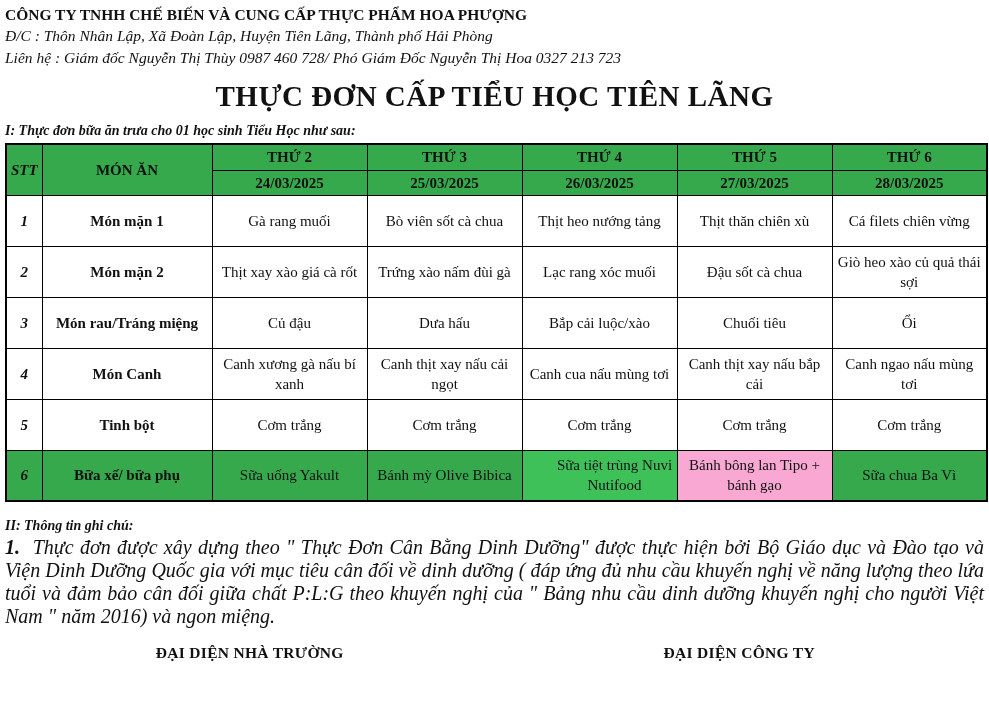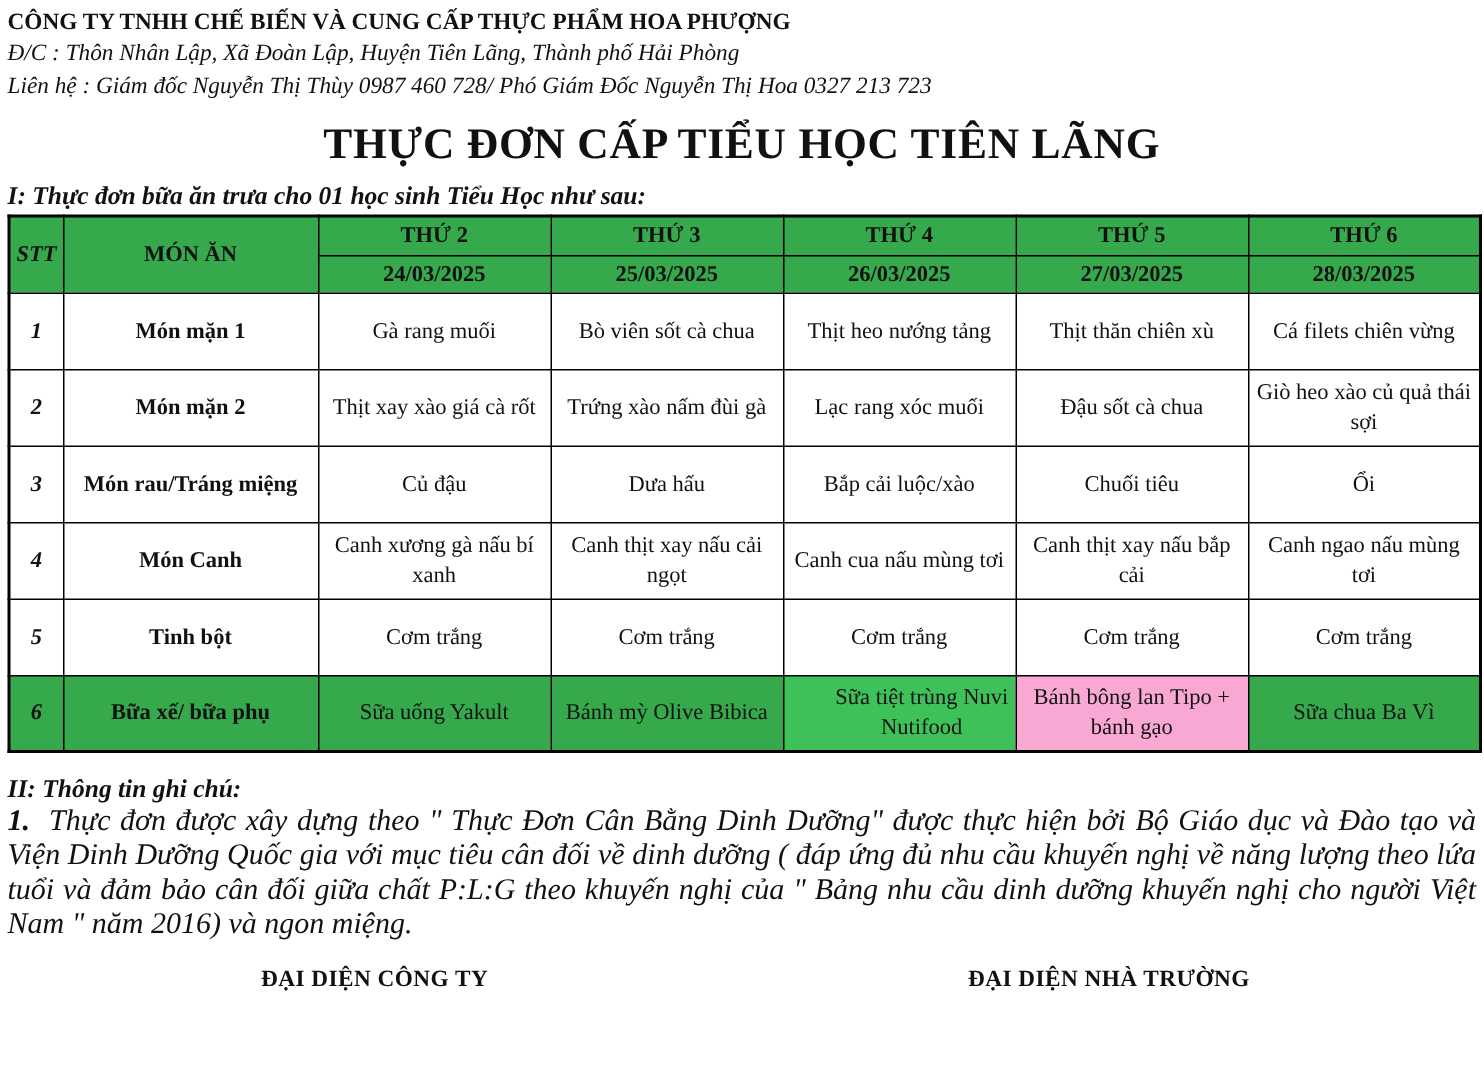--- a/index.html
+++ b/index.html
@@ -22,21 +22,21 @@
 
   .doc-title{
     text-align:center;font-size:29px;font-weight:bold;
     letter-spacing:0.5px;margin-top:10px;line-height:34px;
   }
   .week-line{
     text-align:center;font-size:18px;font-weight:bold;font-style:italic;
     margin-top:13px;line-height:22px;
   }
   .section-heading{
-    font-size:17px;font-weight:bold;font-style:italic;
+    font-size:14px;font-weight:bold;font-style:italic;
     margin-top:8px;line-height:20px;
   }
 
   table.menu{
     border-collapse:collapse;width:979px;margin-top:2px;
     border:2px solid var(--border);
     table-layout:fixed;
   }
   table.menu th,table.menu td{
     border:1px solid var(--border);
@@ -166,17 +166,17 @@
     </tr>
       </tbody>
   </table>
 
   <div class="notes">
     <div class="section-heading" style="margin-top:14px;">II: Thông tin ghi chú:</div>
     <div class="note"><b>1.</b>&nbsp; <span>Thực đơn được xây dựng theo " Thực Đơn Cân Bằng Dinh Dưỡng" được thực hiện bởi Bộ Giáo dục và Đào tạo và Viện Dinh Dưỡng Quốc gia với mục tiêu cân đối về dinh dưỡng ( đáp ứng đủ nhu cầu khuyến nghị về năng lượng theo lứa tuổi và đảm bảo cân đối giữa chất P:L:G theo khuyến nghị của " Bảng nhu cầu dinh dưỡng khuyến nghị cho người Việt Nam " năm 2016) và ngon miệng.</span></div>
   </div>
 
   <div class="footer-row">
+    <span>ĐẠI DIỆN NHÀ TRƯỜNG</span>
     <span>ĐẠI DIỆN CÔNG TY</span>
-    <span>ĐẠI DIỆN NHÀ TRƯỜNG</span>
   </div>
 
 </div>
 
 </body></html>

